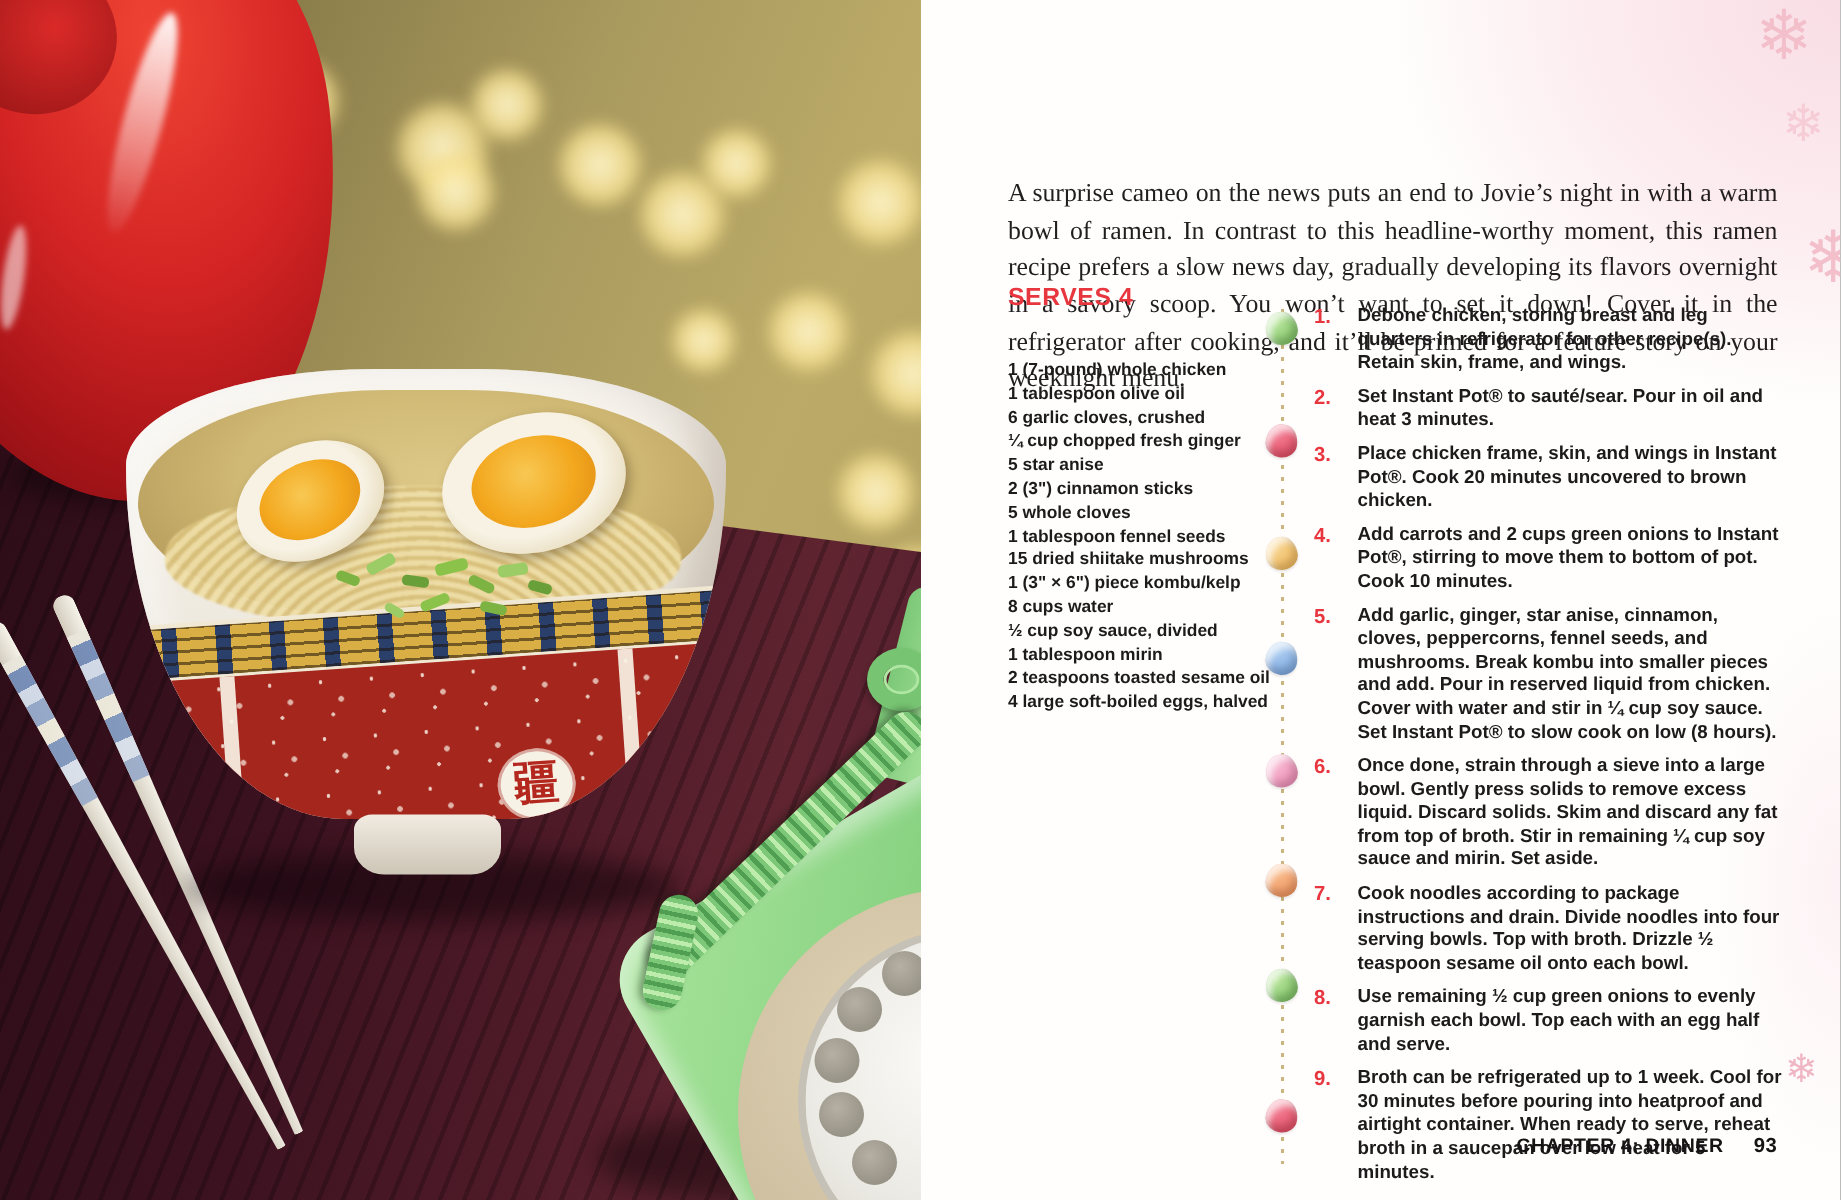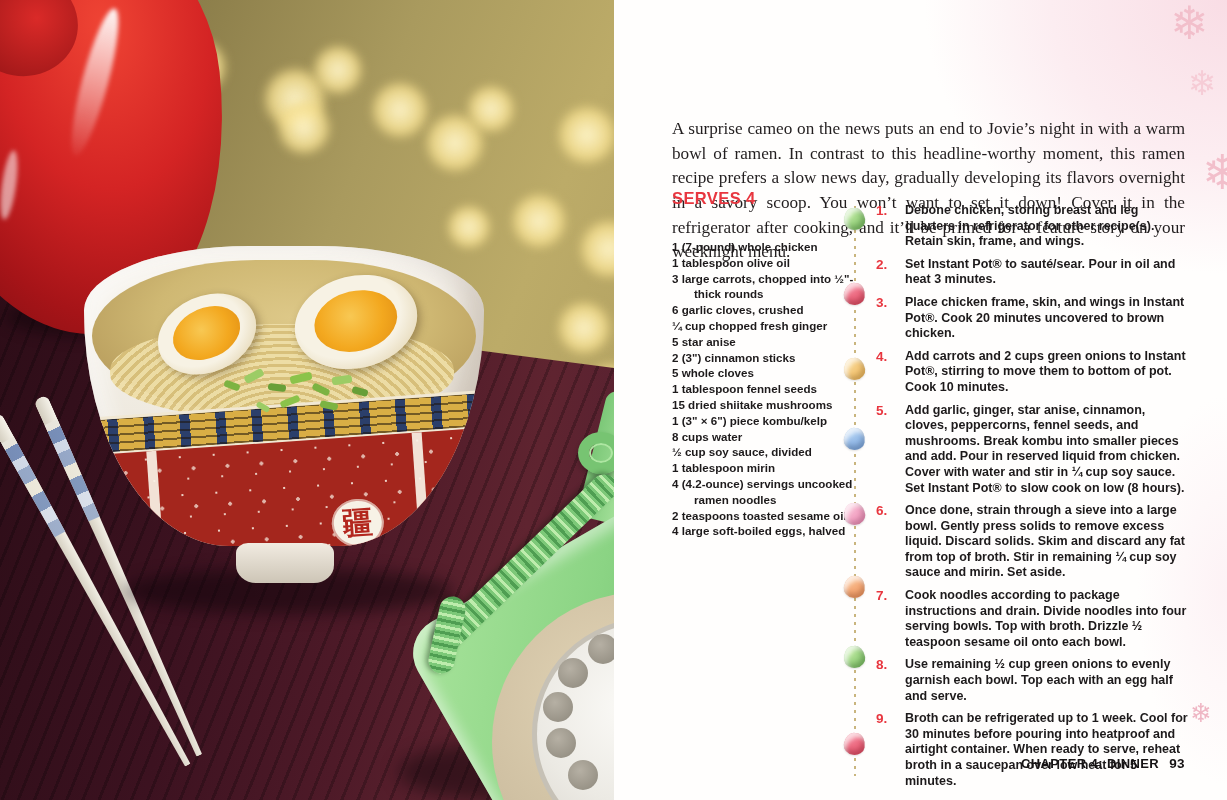--- a/index.html
+++ b/index.html
@@ -117,21 +117,21 @@
     background:repeating-linear-gradient(#c9b57e 0 3px,rgba(0,0,0,0) 3px 8px);}
   .candy{position:absolute;left:1px;width:21px;height:22px;
     border-radius:45% 45% 50% 50%/58% 58% 42% 42%;
     box-shadow:inset -3px -4px 4px rgba(0,0,0,.14),inset 3px 4px 4px rgba(255,255,255,.75),0 1px 2px rgba(0,0,0,.12);}
   .steps{position:absolute;left:262px;top:203px;width:312px;}
   .step{display:flex;margin-bottom:7px;}
   .step-num{flex:0 0 29px;color:#e8363f;font-weight:bold;font-size:13.5px;line-height:15.6px;}
   .step-text{flex:1;font-size:12.5px;font-weight:bold;line-height:15.6px;color:#1d1a1b;}
   .footer{position:absolute;right:42px;top:756px;font-weight:bold;font-size:13px;
     letter-spacing:.4px;color:#161314;}
-  .footer .pg{margin-left:10px;font-size:13.5px;text-align:center;}
+  .footer .pg{margin-left:20px;font-size:13.5px;text-align:center;}
 </style>
 </head>
 <body>
 
 <div class="stage">
 
   <div class="photo">
 
     <div class="bk" style="left:148px;top:100px;width:62px;height:62px;"></div>
     <div class="bk" style="left:118px;top:118px;width:48px;height:48px;"></div>
@@ -232,21 +232,20 @@
 
     <p class="intro">A surprise cameo on the news puts an end to Jovie’s night in with a warm bowl of ramen. In contrast to this headline-worthy moment, this ramen recipe prefers a slow news day, gradually developing its flavors overnight in a savory scoop. You won’t want to set it down! Cover it in the refrigerator after cooking, and it’ll be primed for a feature story on your weeknight menu.</p>
 
     <div class="serves">SERVES 4</div>
 
     <div class="ingredients" id="ingredients">
   <p class="ing">1 (7-pound) whole chicken</p>
 
   <p class="ing">1 tablespoon olive oil</p>
 
-  <p class="ing">3 large carrots, chopped into ½"-thick rounds</p>
 
 
   <p class="ing">6 garlic cloves, crushed</p>
 
   <p class="ing">¼ cup chopped fresh ginger</p>
 
   <p class="ing">5 star anise</p>
 
   <p class="ing">2 (3") cinnamon sticks</p>
 
@@ -258,21 +257,20 @@
   <p class="ing">15 dried shiitake mushrooms</p>
 
   <p class="ing">1 (3" × 6") piece kombu/kelp</p>
 
   <p class="ing">8 cups water</p>
 
   <p class="ing">½ cup soy sauce, divided</p>
 
   <p class="ing">1 tablespoon mirin</p>
 
-  <p class="ing">4 (4.2-ounce) servings uncooked ramen noodles</p>
 
   <p class="ing">2 teaspoons toasted sesame oil</p>
 
   <p class="ing">4 large soft-boiled eggs, halved</p>
 </div>
 
     <div class="divider">
       <div class="dotline"></div>
       <div id="candies">
           <div class="candy" style="top: 8px; background: radial-gradient(circle at 35% 28%, rgb(189, 232, 160) 0%, rgb(127, 193, 103) 75%); transform: rotate(-9deg);"></div>

